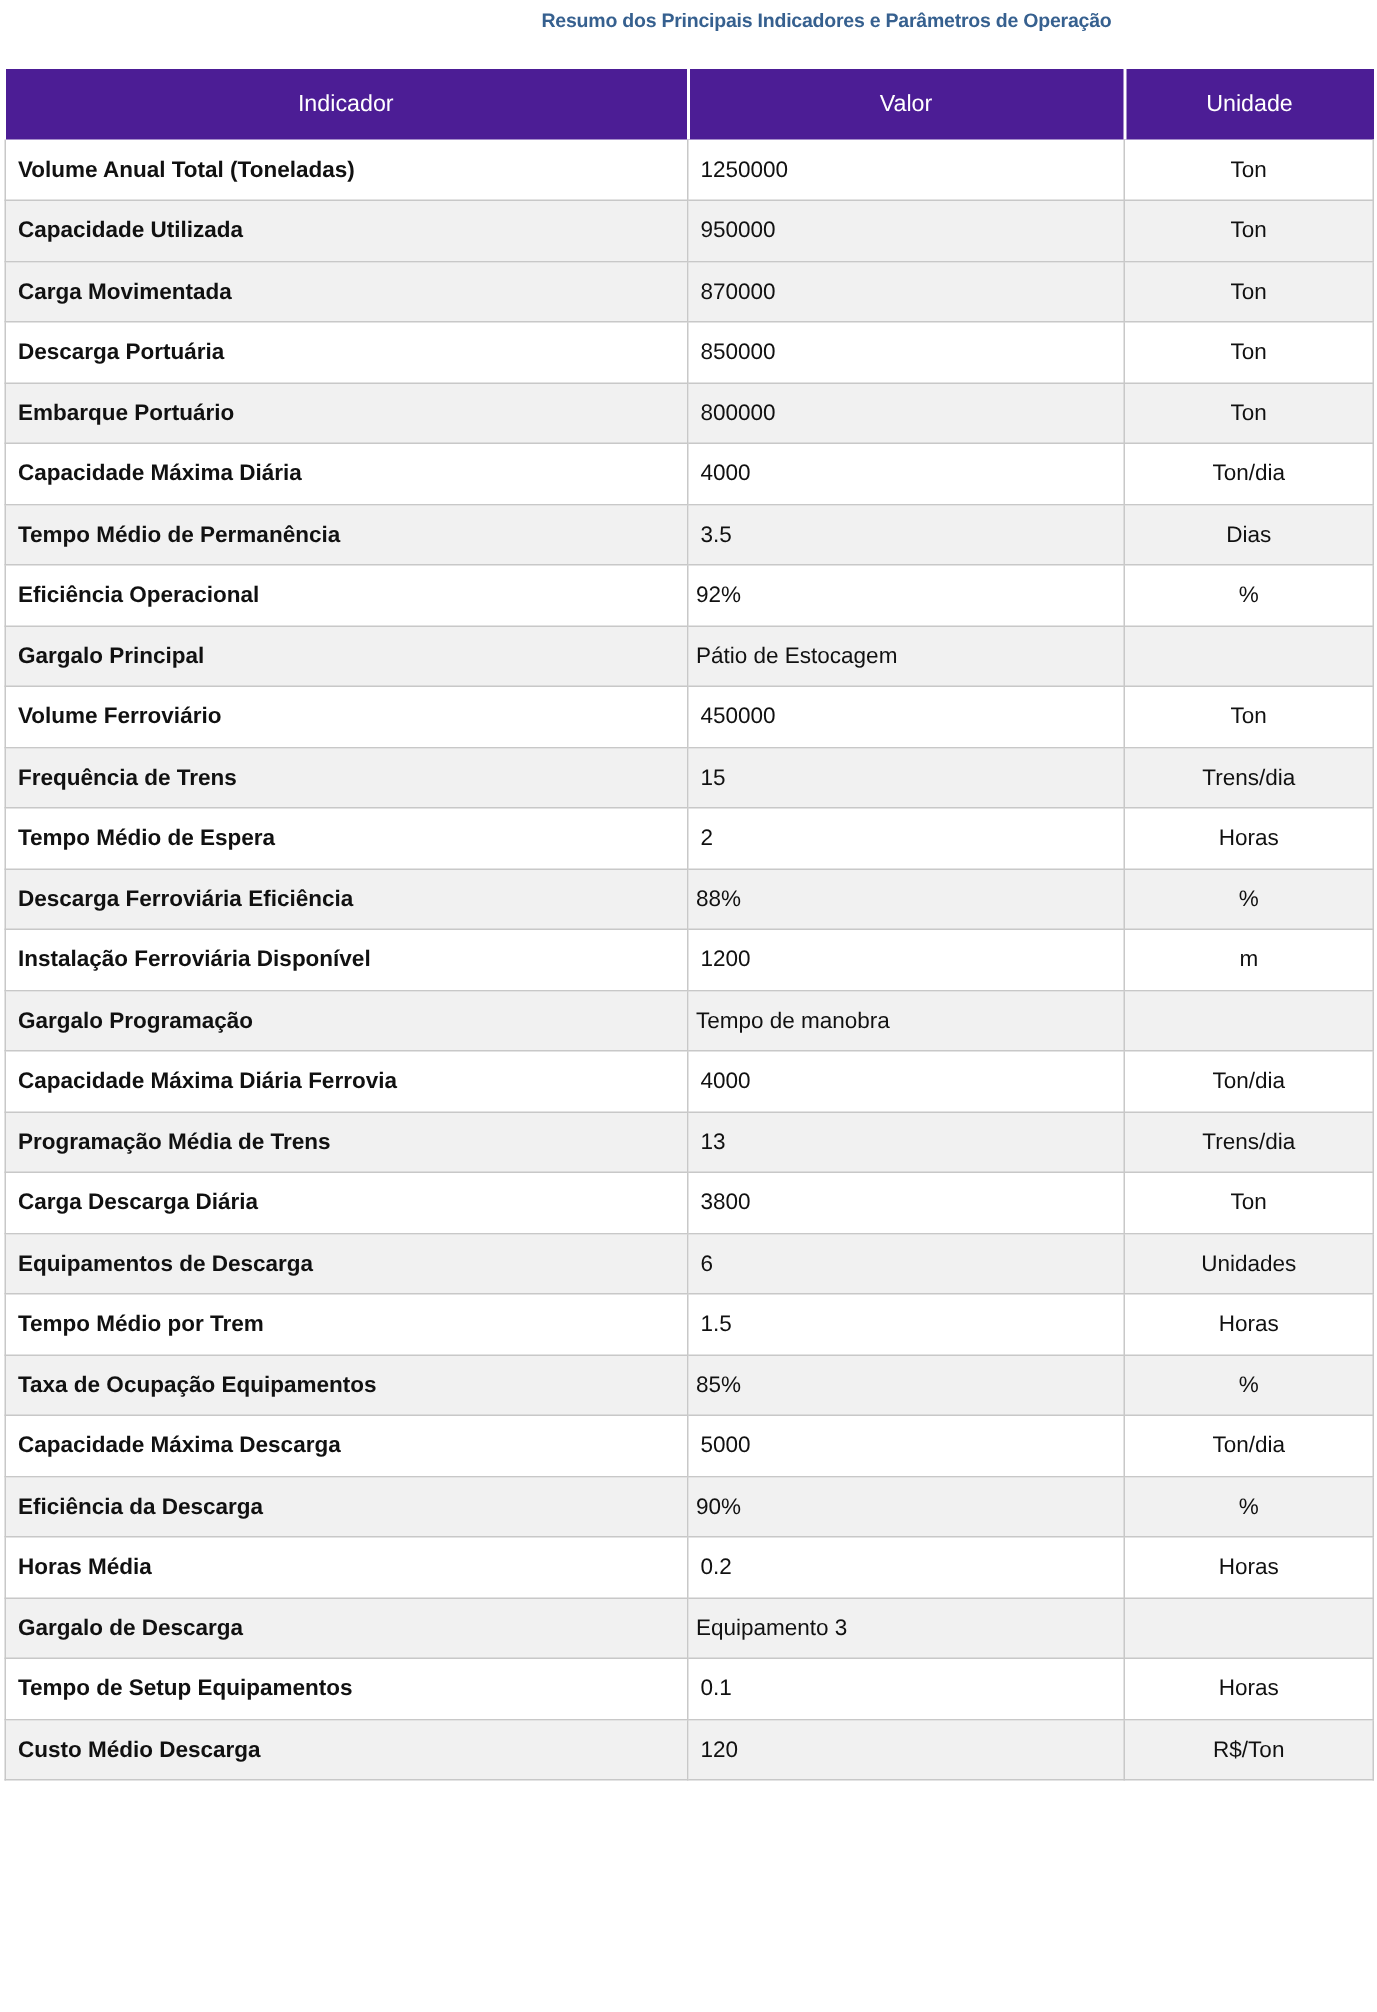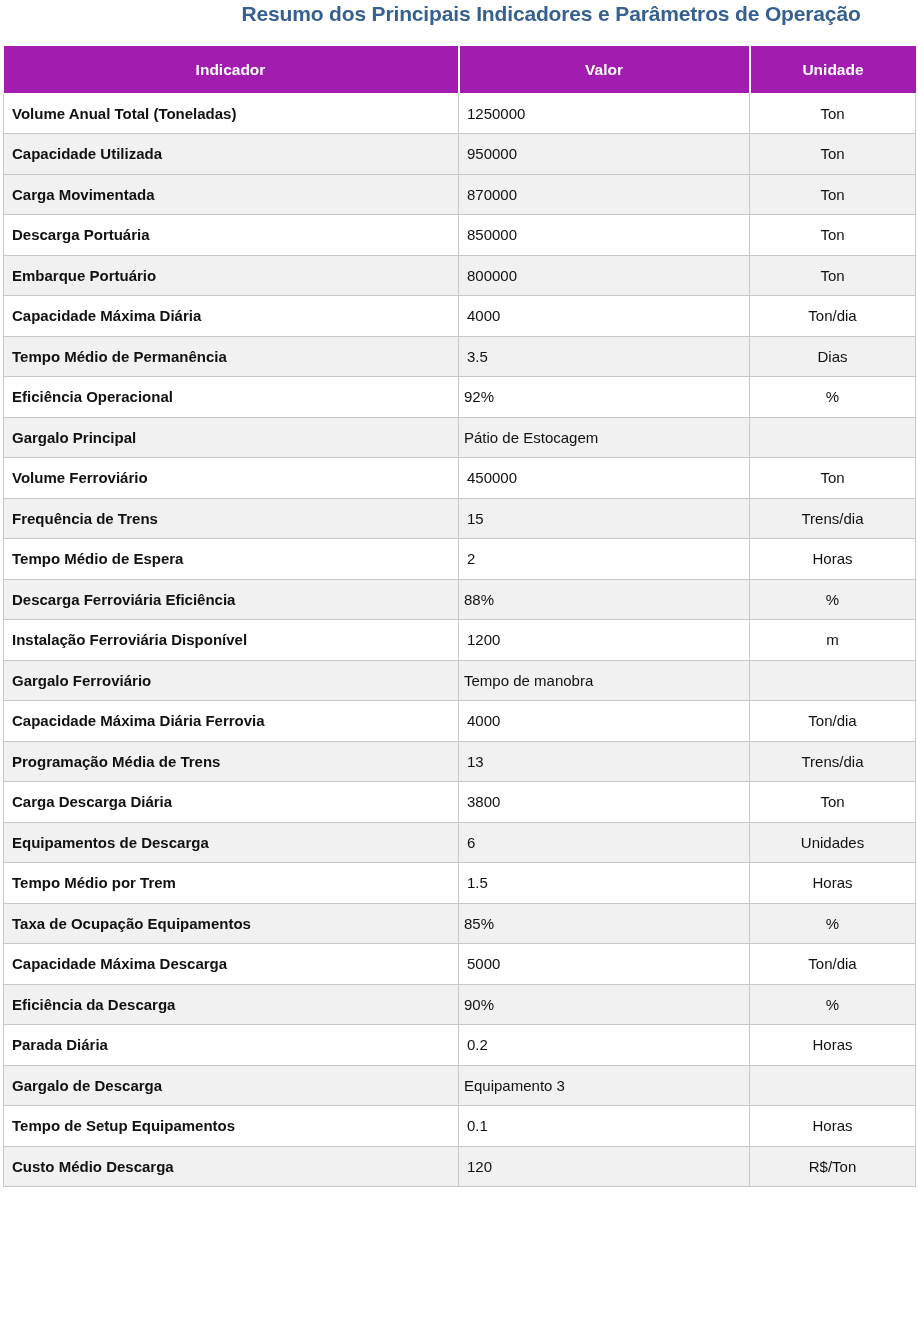--- a/index.html
+++ b/index.html
@@ -22,21 +22,21 @@
   }
   .title-wrap {
     height: 46px;
     display: flex;
     align-items: flex-start;
     justify-content: center;
     overflow: hidden;
     white-space: nowrap;
   }
   .title {
-    font-size: 21px;
+    font-size: 13px;
     font-weight: bold;
     color: #36608F;
     letter-spacing: -0.15px;
     line-height: 27px;
     white-space: nowrap;
     
     transform: translateX(92px);
   }
   .table-area {
     padding: 0 3px 0 3px;
@@ -45,24 +45,24 @@
     width: 912px;
     border-collapse: collapse;
     table-layout: fixed;
     font-size: 15px;
   }
   table.summary col.c-ind { width: 455px; }
   table.summary col.c-val { width: 291px; }
   table.summary col.c-uni { width: 166px; }
 
   table.summary thead th {
-    background: #a21caf;
+    background: #4c1d95;
     color: #ffffff;
     font-size: 15.5px;
-    font-weight: bold;
+    font-weight: normal;
     height: 47px;
     text-align: center;
     vertical-align: middle;
     border-right: 2px solid #ffffff;
     padding: 0 8px;
     box-sizing: border-box;
   }
   table.summary thead th:last-child {
     border-right: none;
   }
@@ -183,21 +183,21 @@
             <td class="col-ind">Descarga Ferroviária Eficiência</td>
             <td class="col-val as-text">88%</td>
             <td class="col-uni">%</td>
           </tr>
           <tr>
             <td class="col-ind">Instalação Ferroviária Disponível</td>
             <td class="col-val">1200</td>
             <td class="col-uni">m</td>
           </tr>
           <tr class="alt">
-            <td class="col-ind">Gargalo Ferroviário</td>
+            <td class="col-ind">Gargalo Programação</td>
             <td class="col-val as-text">Tempo de manobra</td>
             <td class="col-uni"></td>
           </tr>
           <tr>
             <td class="col-ind">Capacidade Máxima Diária Ferrovia</td>
             <td class="col-val">4000</td>
             <td class="col-uni">Ton/dia</td>
           </tr>
           <tr class="alt">
             <td class="col-ind">Programação Média de Trens</td>
@@ -228,21 +228,21 @@
             <td class="col-ind">Capacidade Máxima Descarga</td>
             <td class="col-val">5000</td>
             <td class="col-uni">Ton/dia</td>
           </tr>
           <tr class="alt">
             <td class="col-ind">Eficiência da Descarga</td>
             <td class="col-val as-text">90%</td>
             <td class="col-uni">%</td>
           </tr>
           <tr>
-            <td class="col-ind">Parada Diária</td>
+            <td class="col-ind">Horas Média</td>
             <td class="col-val">0.2</td>
             <td class="col-uni">Horas</td>
           </tr>
           <tr class="alt">
             <td class="col-ind">Gargalo de Descarga</td>
             <td class="col-val as-text">Equipamento 3</td>
             <td class="col-uni"></td>
           </tr>
           <tr>
             <td class="col-ind">Tempo de Setup Equipamentos</td>

